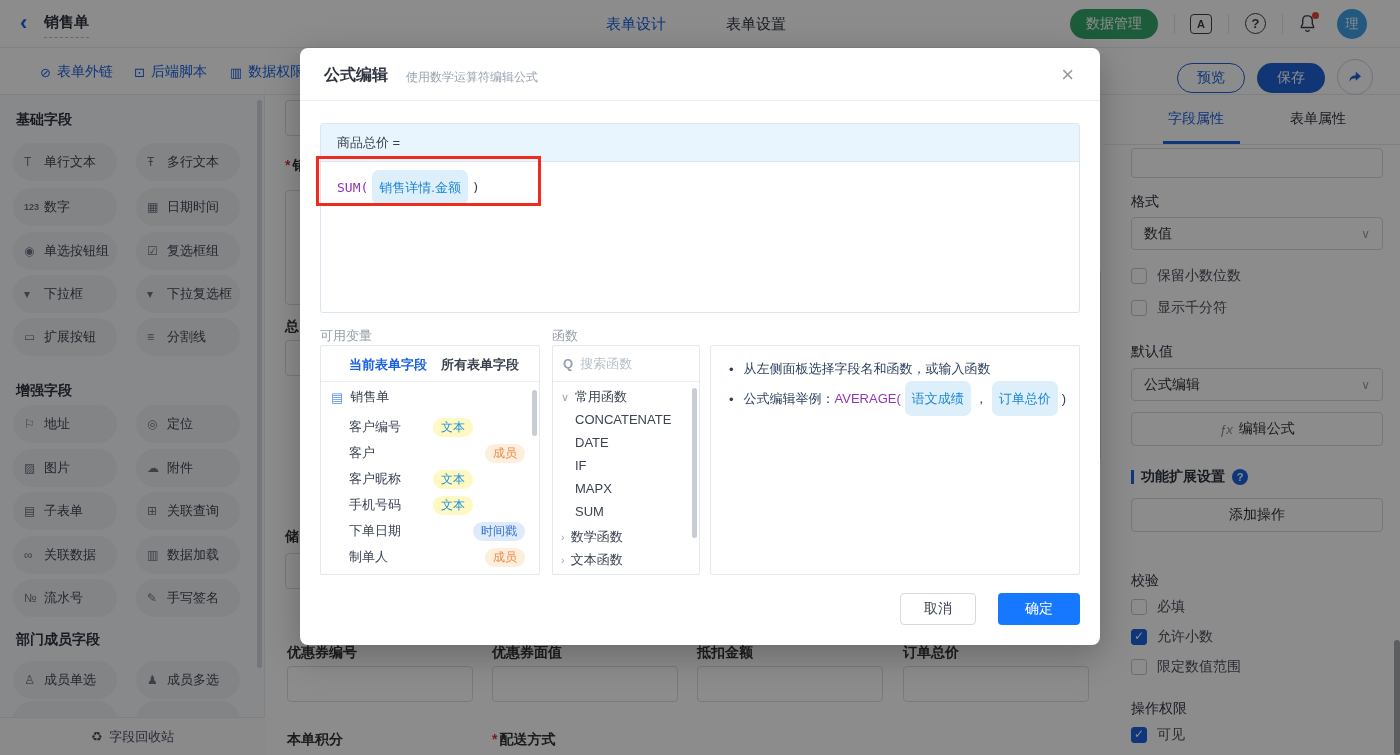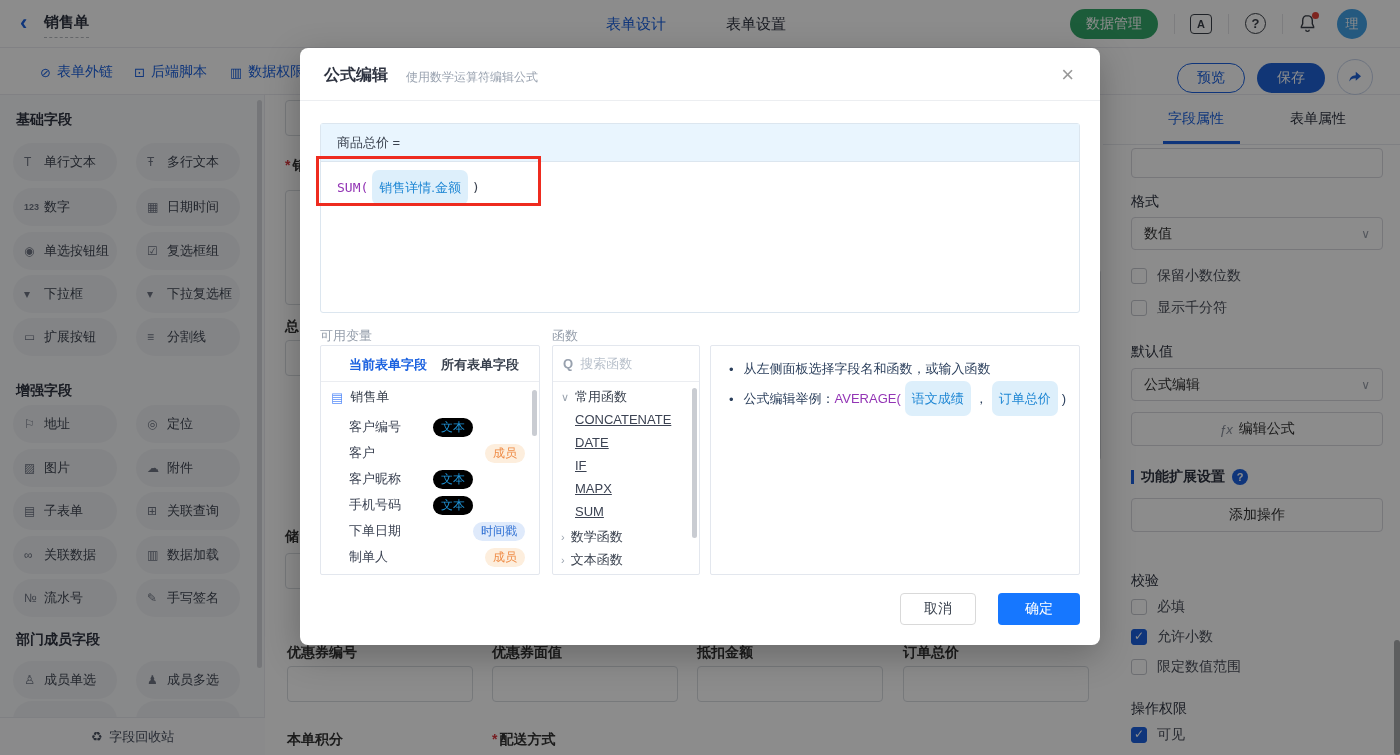--- a/index.html
+++ b/index.html
@@ -80,32 +80,32 @@
   .chip { background:#ddeffb; color:#1f87d4; border-radius:7px; padding:10px 7px; margin:0 4px; font-family:"Liberation Sans","DejaVu Sans",sans-serif; }
   .m-seclabel { position:absolute; top:279px; font-size:13px; color:#959eab; }
   .varbox { position:absolute; left:20px; top:297px; width:220px; height:230px; border:1px solid #e3e7ee; border-radius:2px; background:#fff; overflow:hidden; }
   .var-tabs { height:36px; border-bottom:1px solid #ebedf1; position:relative;font-weight:bold; }
   .var-tab { position:absolute; top:10px; font-size:13px; color:#39414e; cursor:pointer; }
   .var-tab.active { color:#1c62e0; }
   .tree-root { position:absolute; left:10px; top:42px; display:flex; align-items:center; gap:7px; font-size:13px; color:#39414e; cursor:pointer; }
   .tree-root .doc { color:#5b8ff9; font-size:13px; }
   .var-row { position:absolute; left:28px; right:14px; height:26px; display:flex; align-items:center; font-size:13px; color:#3c4353; cursor:pointer; }
   .badge { margin-left:auto; font-size:12px; border-radius:10px; padding:1px 8px; }
-  .b-text { color:#1e93d6; background:#000000;margin-left:32px; }
+  .b-text { color:#1e93d6; background:#fef9c3;margin-left:32px; }
   .b-member { color:#ef8b45; background:#fdeedd; }
   .b-time { color:#2e6fd3; background:#dfeafb; }
   .var-thumb { position:absolute; right:2px; top:44px; width:5px; height:46px; background:#c9ccd2; border-radius:3px; }
   .fnbox { position:absolute; left:252px; top:297px; width:148px; height:230px; border:1px solid #e3e7ee; border-radius:2px; background:#fff; overflow:hidden; }
   .fn-search { height:36px; border-bottom:1px solid #ebedf1; display:flex; align-items:center; padding:0 10px; gap:7px; }
   .fn-search .q { color:#98a1ae; font-size:13px; font-weight:700; }
   .fn-search input { border:none; outline:none; width:100px; font-size:13px; color:#39414e; }
   .fn-search input::placeholder { color:#b8c0cb; }
   .fn-group { position:absolute; left:8px; display:flex; align-items:center; gap:6px; font-size:13px; color:#39414e; cursor:pointer; }
   .fn-group .chev { color:#9aa3ae; font-size:11px; }
-  .fn-item { position:absolute; left:22px; font-size:13px; color:#3c4353; cursor:pointer;text-decoration:underline; }
+  .fn-item { position:absolute; left:22px; font-size:13px; color:#3c4353; cursor:pointer; }
   .fn-thumb { position:absolute; right:2px; top:42px; width:5px; height:150px; background:#c9ccd2; border-radius:3px; }
   .helpbox { position:absolute; left:410px; top:297px; width:370px; height:230px; border:1px solid #e3e7ee; border-radius:2px; background:#fff; font-size:13px; color:#2b3f5c; }
   .tip { position:absolute; left:18px; display:flex; align-items:center; gap:10px; }
   .tip .dot { color:#2b3f5c; font-size:13px; }
   .m-cancel { position:absolute; left:600px; top:545px; width:76px; height:32px; border:1px solid #d9d9d9; border-radius:4px; background:#fff; color:#39414e; font-size:14px; display:flex; align-items:center; justify-content:center; cursor:pointer; }
   .m-ok { position:absolute; left:698px; top:545px; width:82px; height:32px; border-radius:4px; background:#1677ff; color:#fff; font-size:14px; display:flex; align-items:center; justify-content:center; cursor:pointer; }
   .annotation { position:absolute; left:316px; top:156px; width:225px; height:50px; border:3px solid #ee2b1f; z-index:60; }
 </style>
 </head>
 <body>

